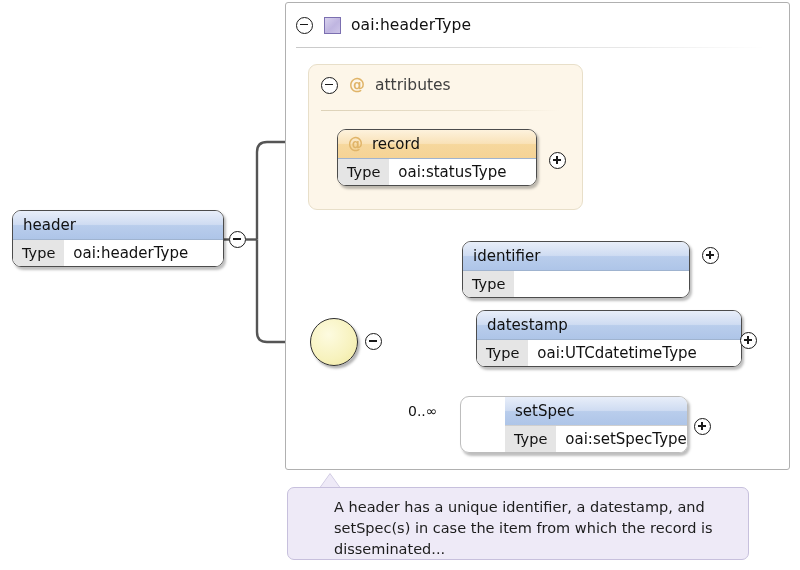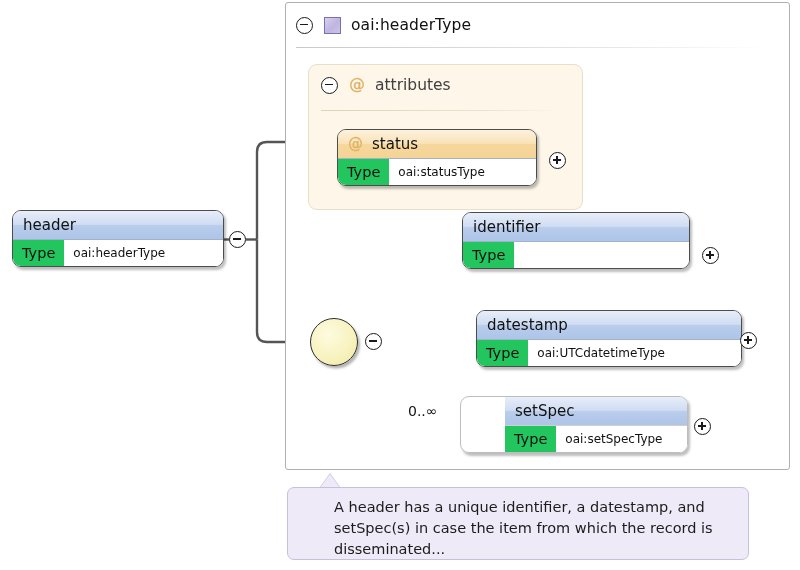--- a/index.html
+++ b/index.html
@@ -168,44 +168,44 @@
 
   .node-body {
     display: flex;
     height: 27px;
     background: #ffffff;
     border-top: 1px solid #9fb3cf;
     box-sizing: border-box;
   }
   .node.dashed .node-body { border-top: 1px solid #cfcfcf; }
   .node-body .cell-key {
-    background: #22c55e;
+    background: #e5e5e5;
     font-size: 14.5px;
     color: #111;
     display: flex;
     align-items: center;
     padding: 0 9px;
     box-sizing: border-box;
     flex: 0 0 auto;
   }
   .node-body .cell-val {
     background: #ffffff;
-    font-size: 12px;
+    font-size: 15px;
     color: #111;
     display: flex;
     align-items: center;
     padding: 0 9px;
     box-sizing: border-box;
     flex: 1 1 auto;
   }
 
   
   #node-header   { left: 12px;   top: 210px; width: 212px; height: 57px; }
   #node-status   { left: 337px; top: 129px; width: 200px; height: 57px; }
-  #node-ident    { left: 462px; top: 212px; width: 228px; height: 57px; }
+  #node-ident    { left: 462px; top: 241px; width: 228px; height: 57px; }
   #node-datest   { left: 476px; top: 310px; width: 266px; height: 57px; }
   #node-setspec  { left: 460px; top: 396px; width: 228px; height: 57px; padding-left: 44px; }
 
   
   .toggle-float {
     position: absolute;
     z-index: 5;
   }
   #tg-header   { left: 229px; top: 231px; }
   #tg-status   { left: 549px; top: 152px; }
@@ -332,21 +332,21 @@
     <div class="node-body">
       <div class="cell-key">Type</div>
       <div class="cell-val">oai:headerType</div>
     </div>
   </div>
   <div class="toggle toggle-float" id="tg-header"></div>
 
   <div class="node solid" id="node-status">
     <div class="node-title attr">
       <span class="at-sign">@</span>
-      <span>status</span>
+      <span>record</span>
     </div>
     <div class="node-body">
       <div class="cell-key">Type</div>
       <div class="cell-val">oai:statusType</div>
     </div>
   </div>
   <div class="toggle plus toggle-float" id="tg-status"></div>
 
   <div class="seq-node"></div>
   <div class="toggle toggle-float" id="tg-seq"></div>

